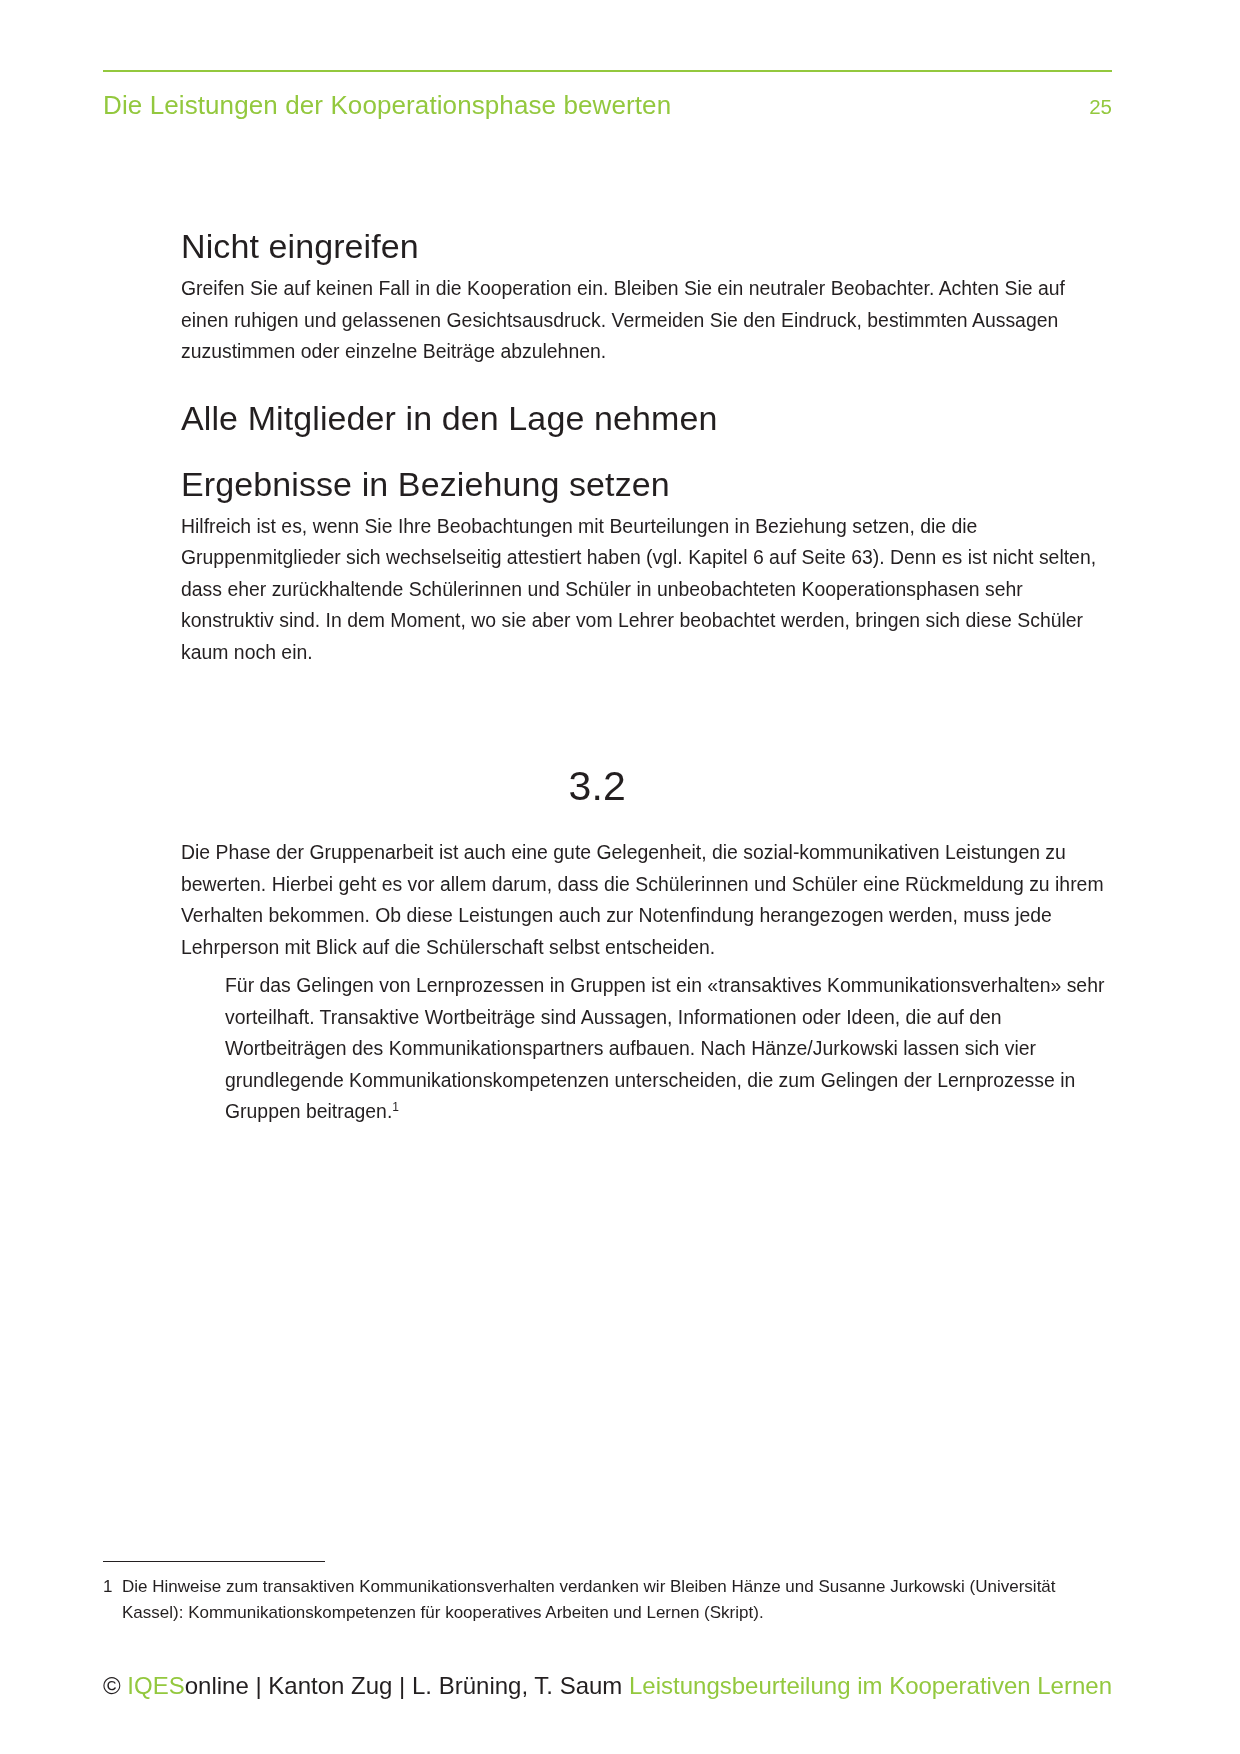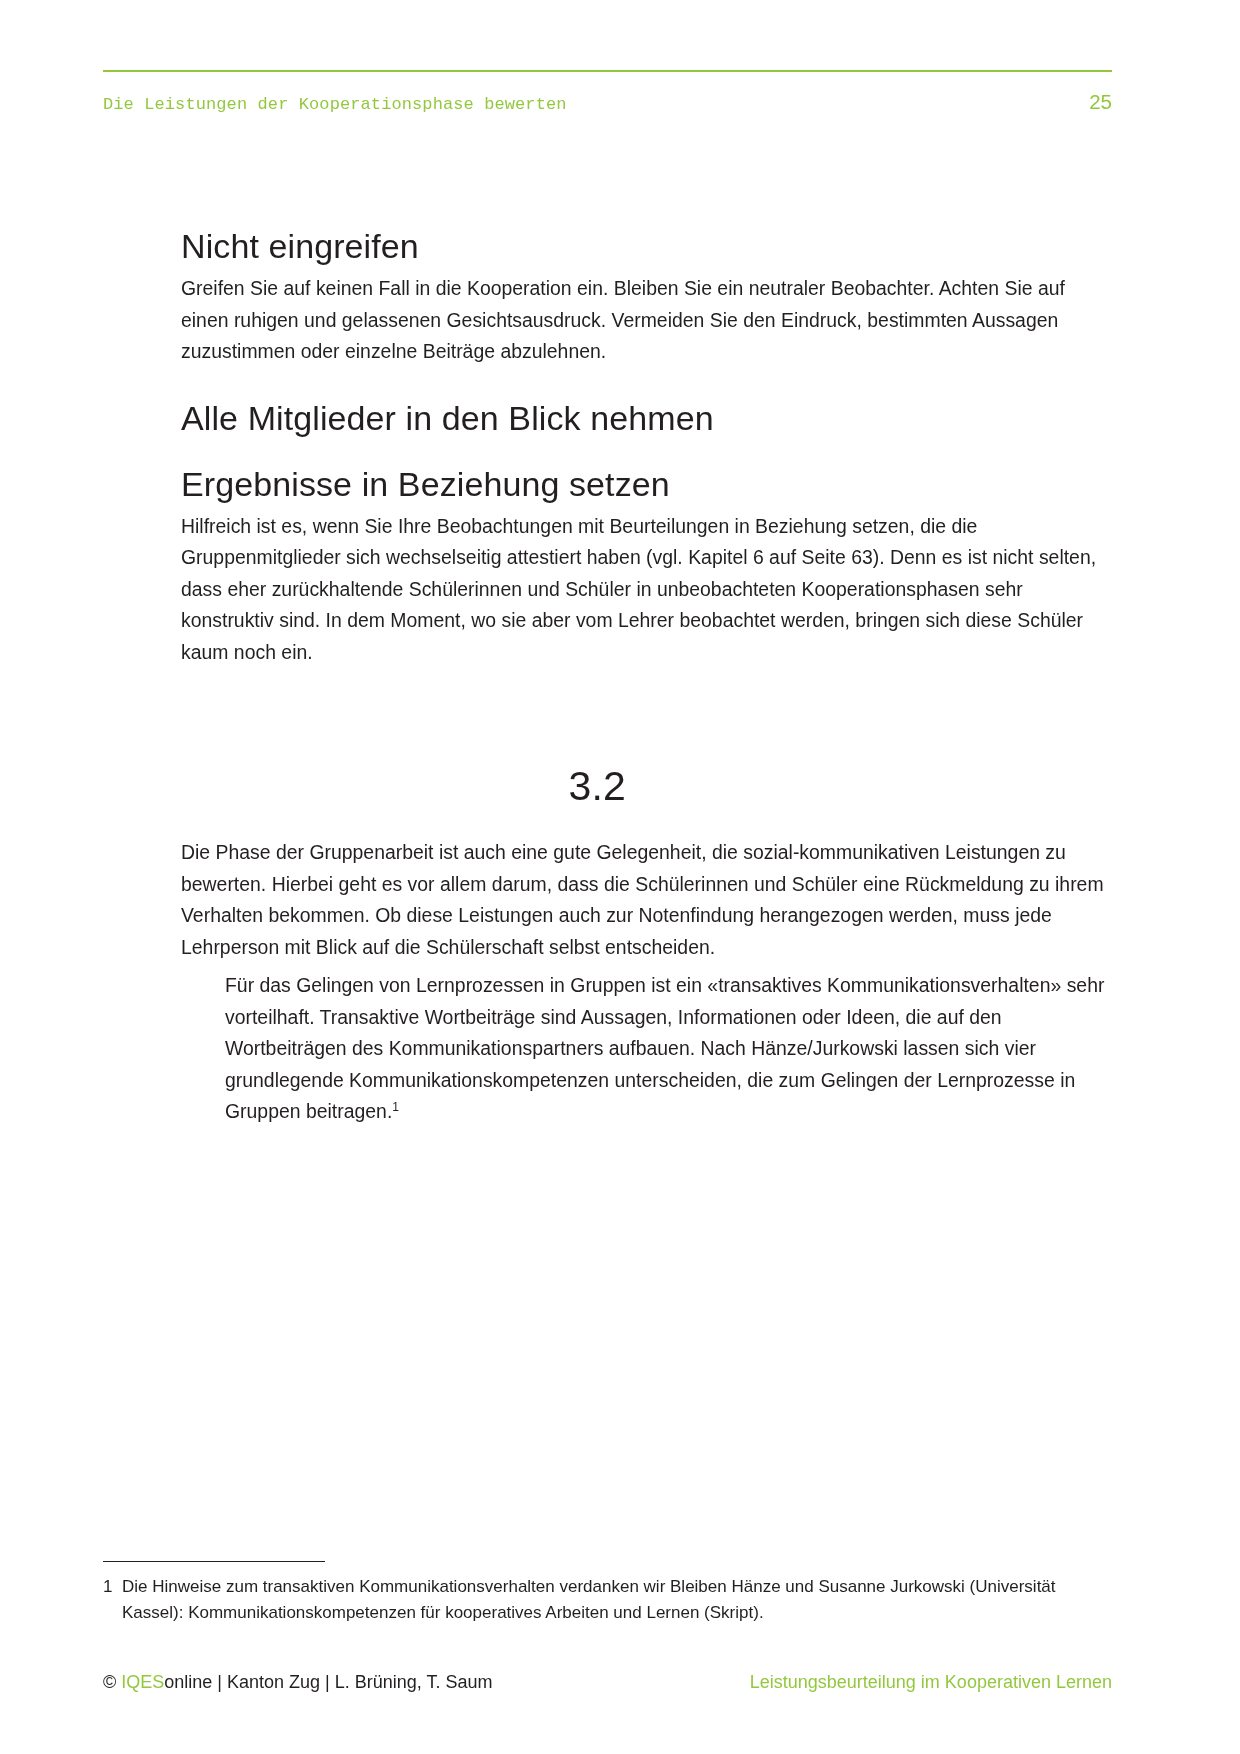--- a/index.html
+++ b/index.html
@@ -31,24 +31,23 @@
     border-top: 2.5px solid #93c83e;
     width: 100%;
   }
   .header-row {
     display: flex;
     justify-content: space-between;
     align-items: baseline;
     margin-top: 18px;
   }
   .header-title {
-    font-size: 17px;
+    font-size: 26px;
     color: #93c83e;
     letter-spacing: 0.1px;
-    font-family: Liberation Mono, monospace;
   }
   .header-page {
     font-size: 20.5px;
     color: #93c83e;
   }
 
   
   .content {
     position: absolute;
     left: 103px;
@@ -138,21 +137,21 @@
 
   
   .footer {
     position: absolute;
     left: 103px;
     top: 1672px;
     width: 1009px;
     display: flex;
     justify-content: space-between;
     align-items: baseline;
-    font-size: 18px;
+    font-size: 24px;
   }
   .footer-left {
     color: #231f20;
   }
   .footer-left .brand {
     color: #93c83e;
   }
   .footer-right {
     color: #93c83e;
   }
@@ -170,21 +169,21 @@
     </div>
   </div>
 
   <div class="content">
 
     <div class="text-col">
 
       <h3 class="sub">Nicht eingreifen</h3>
       <p class="body">Greifen Sie auf keinen Fall in die Kooperation ein. Bleiben Sie ein neutraler Beobachter. Achten Sie auf einen ruhigen und gelassenen Gesichtsausdruck. Vermeiden Sie den Eindruck, bestimmten Aussagen zuzustimmen oder einzelne Beiträge abzulehnen.</p>
 
-      <h3 class="sub">Alle Mitglieder in den Blick nehmen</h3>
+      <h3 class="sub">Alle Mitglieder in den Lage nehmen</h3>
 
       <h3 class="sub">Ergebnisse in Beziehung setzen</h3>
       <p class="body">Hilfreich ist es, wenn Sie Ihre Beobachtungen mit Beurteilungen in Beziehung setzen, die die Gruppenmitglieder sich wechselseitig attestiert haben (vgl. Kapitel 6 auf Seite 63). Denn es ist nicht selten, dass eher zurückhaltende Schülerinnen und Schüler in unbeobachteten Kooperationsphasen sehr konstruktiv sind. In dem Moment, wo sie aber vom Lehrer beobachtet werden, bringen sich diese Schüler kaum noch ein.</p>
     </div>
 
     <div class="section">
       <div class="section-num">3.2</div>
     </div>
 
     <div class="text-col after-section">

